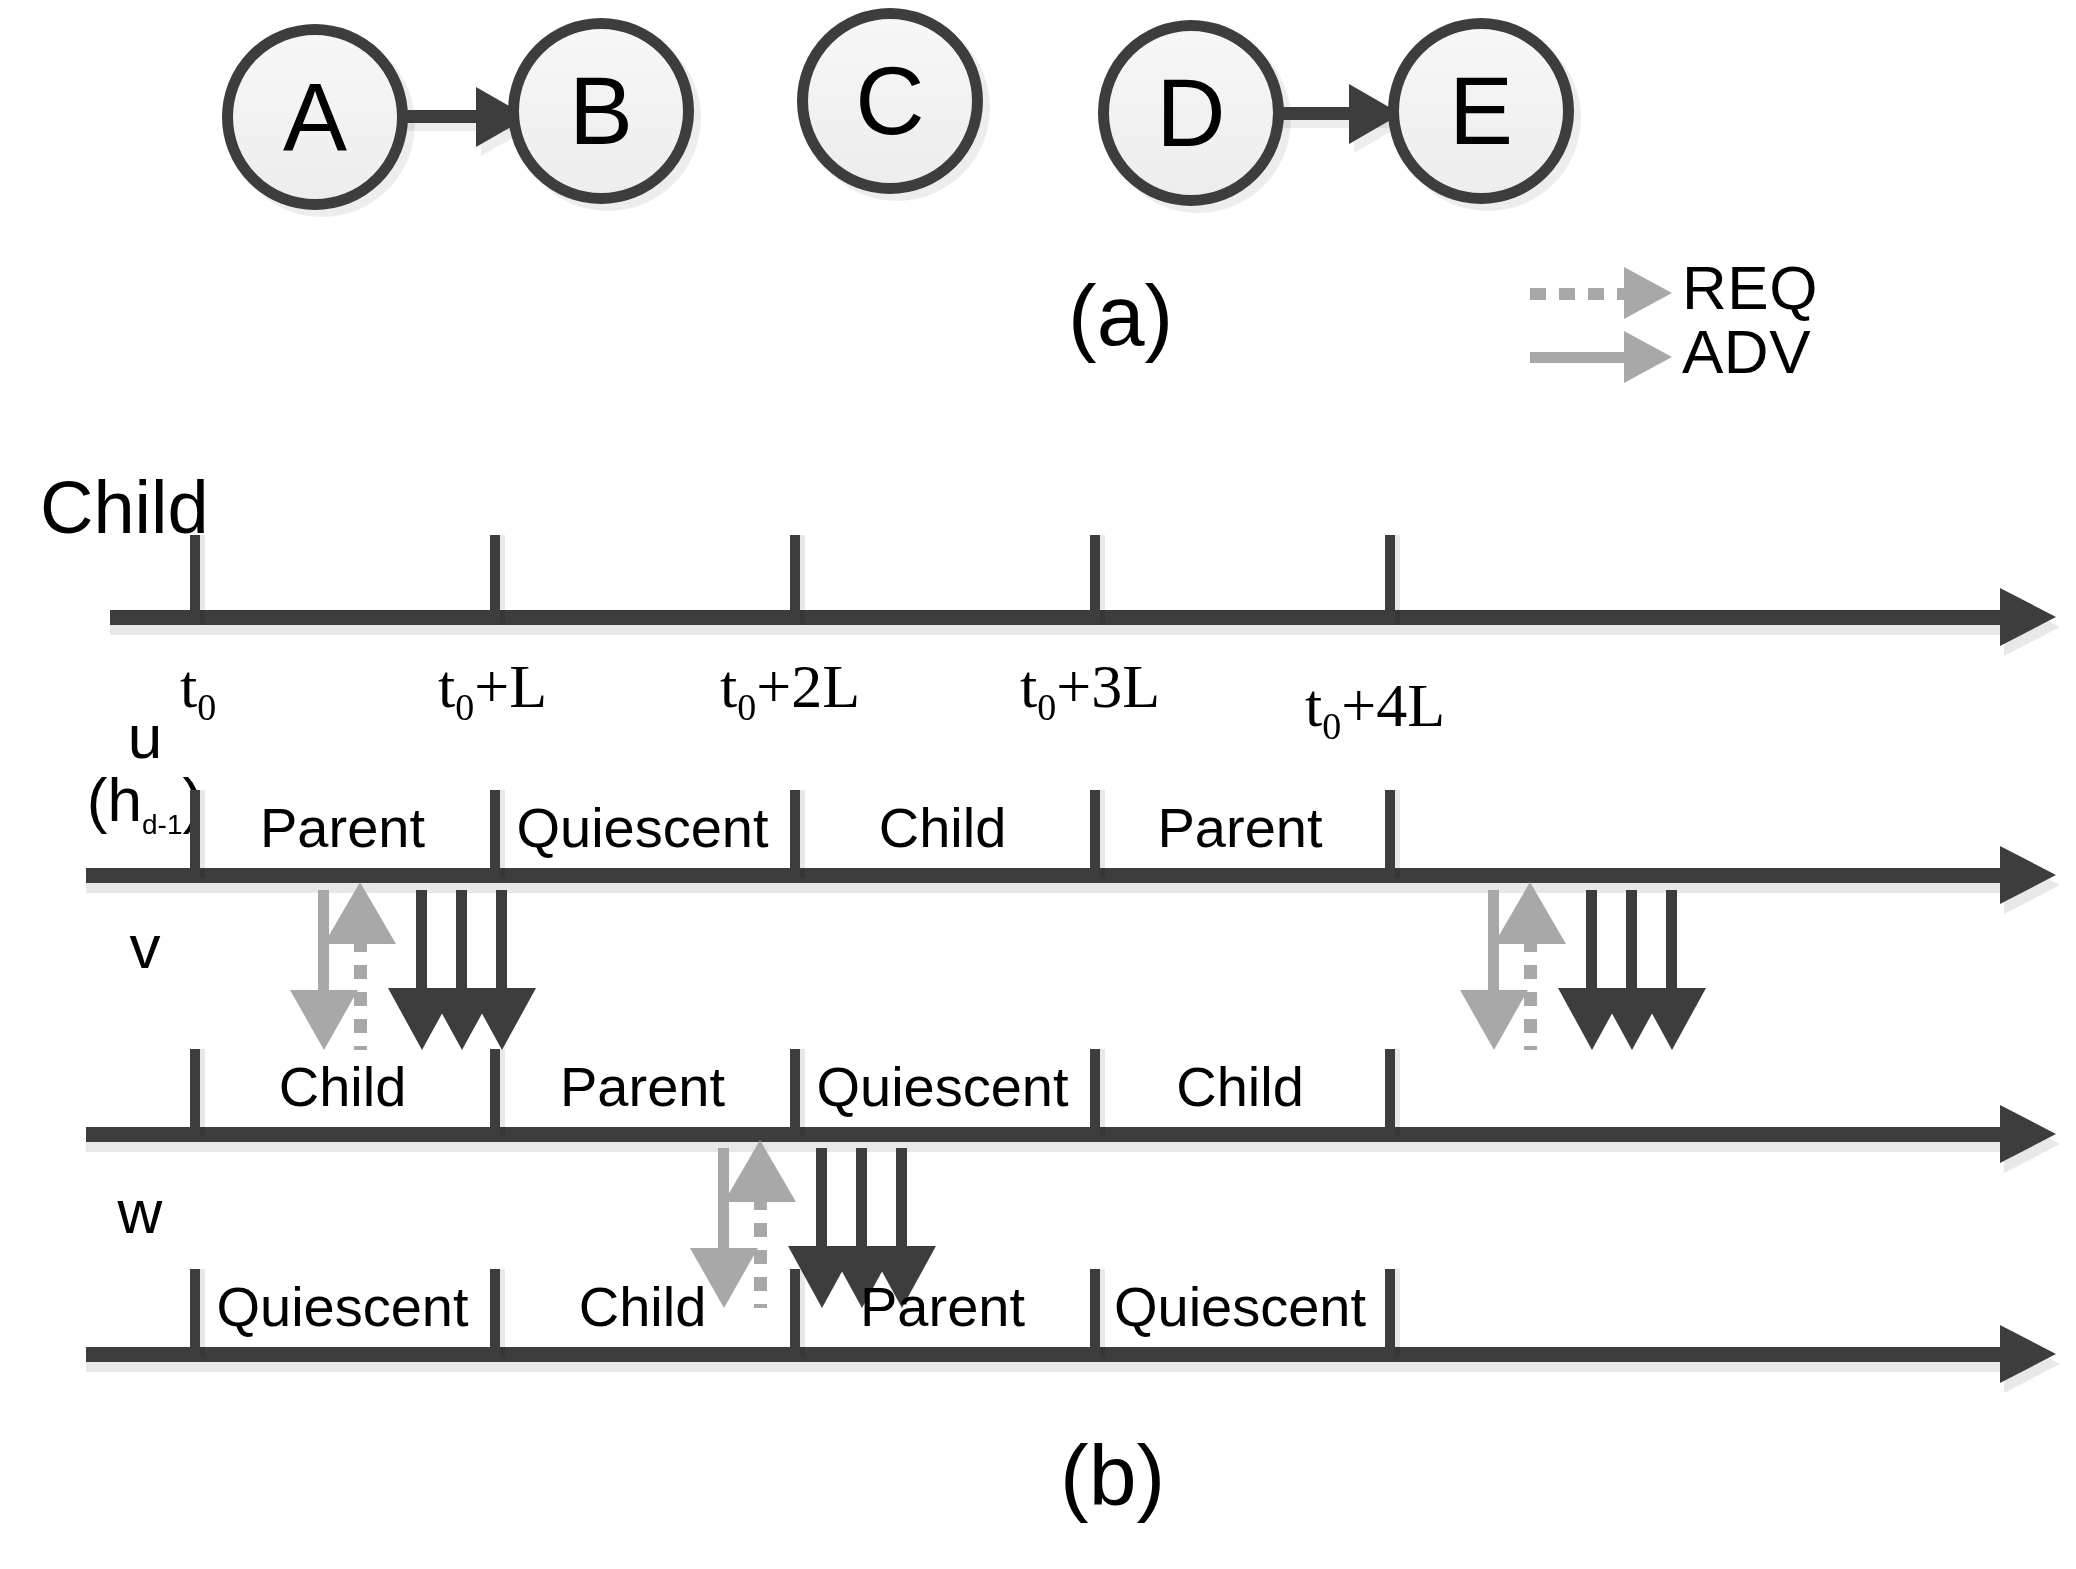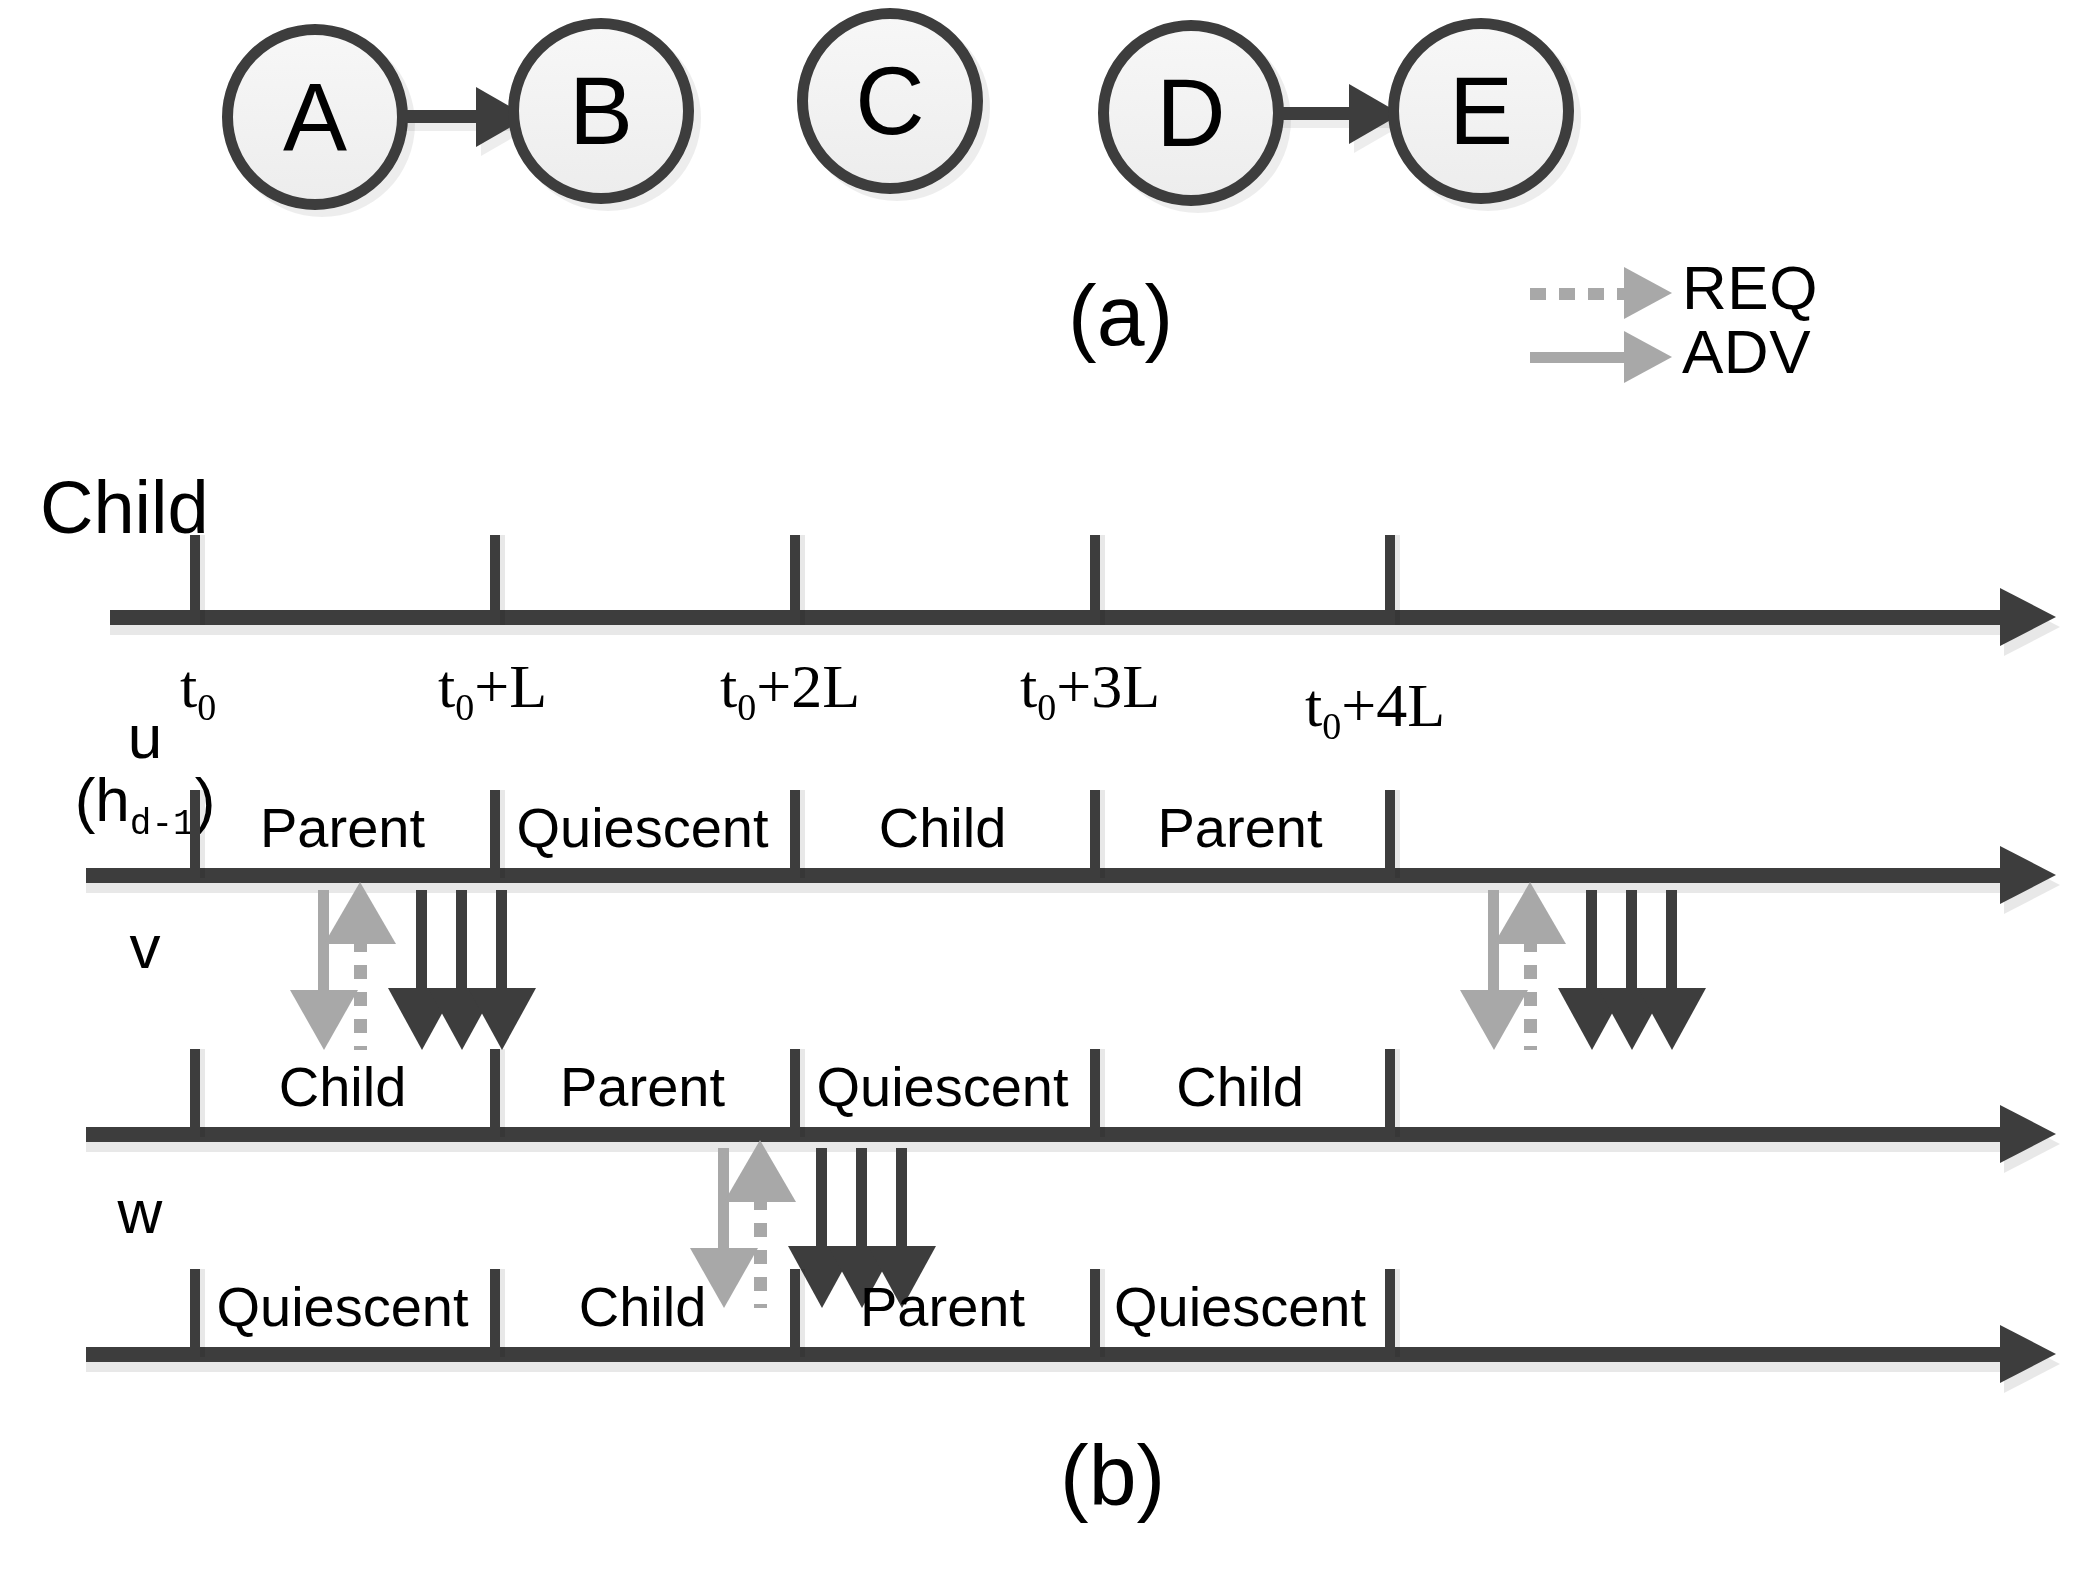--- a/index.html
+++ b/index.html
@@ -43,21 +43,21 @@
   .axis-head{position:absolute;width:0;height:0;
         border-top:29px solid transparent;border-bottom:29px solid transparent;
         border-left:56px solid #3d3d3d;
         filter:drop-shadow(4px 10px 0 rgba(0,0,0,0.09));}
   .tick{position:absolute;width:10px;background:#3d3d3d;
         box-shadow:5px 0 0 rgba(0,0,0,0.09);}
   .tlabel{position:absolute;font-size:62px;line-height:1;white-space:nowrap;font-family:Liberation Serif, serif;}
   .tlabel sub{font-size:38px;}
   .rowlabel{position:absolute;font-size:62px;line-height:1.02;text-align:center;
         white-space:nowrap;}
-  .rowlabel sub{font-size:36px;font-family:Liberation Mono, monospace;}
+  .rowlabel sub{font-size:28px;}
   .state{position:absolute;font-size:56px;line-height:1;white-space:nowrap;
         text-align:center;}
 
   
   .msg{position:absolute;}
   .msg .shaft{position:absolute;left:0;top:0;width:11px;}
   .msg .shaft.grey{background:#a8a8a8;}
   .msg .shaft.black{background:#3d3d3d;}
   .msg .shaft.dashgrey{width:13px;background:repeating-linear-gradient(
       to bottom,#a8a8a8 0 14px,transparent 14px 27px);}

